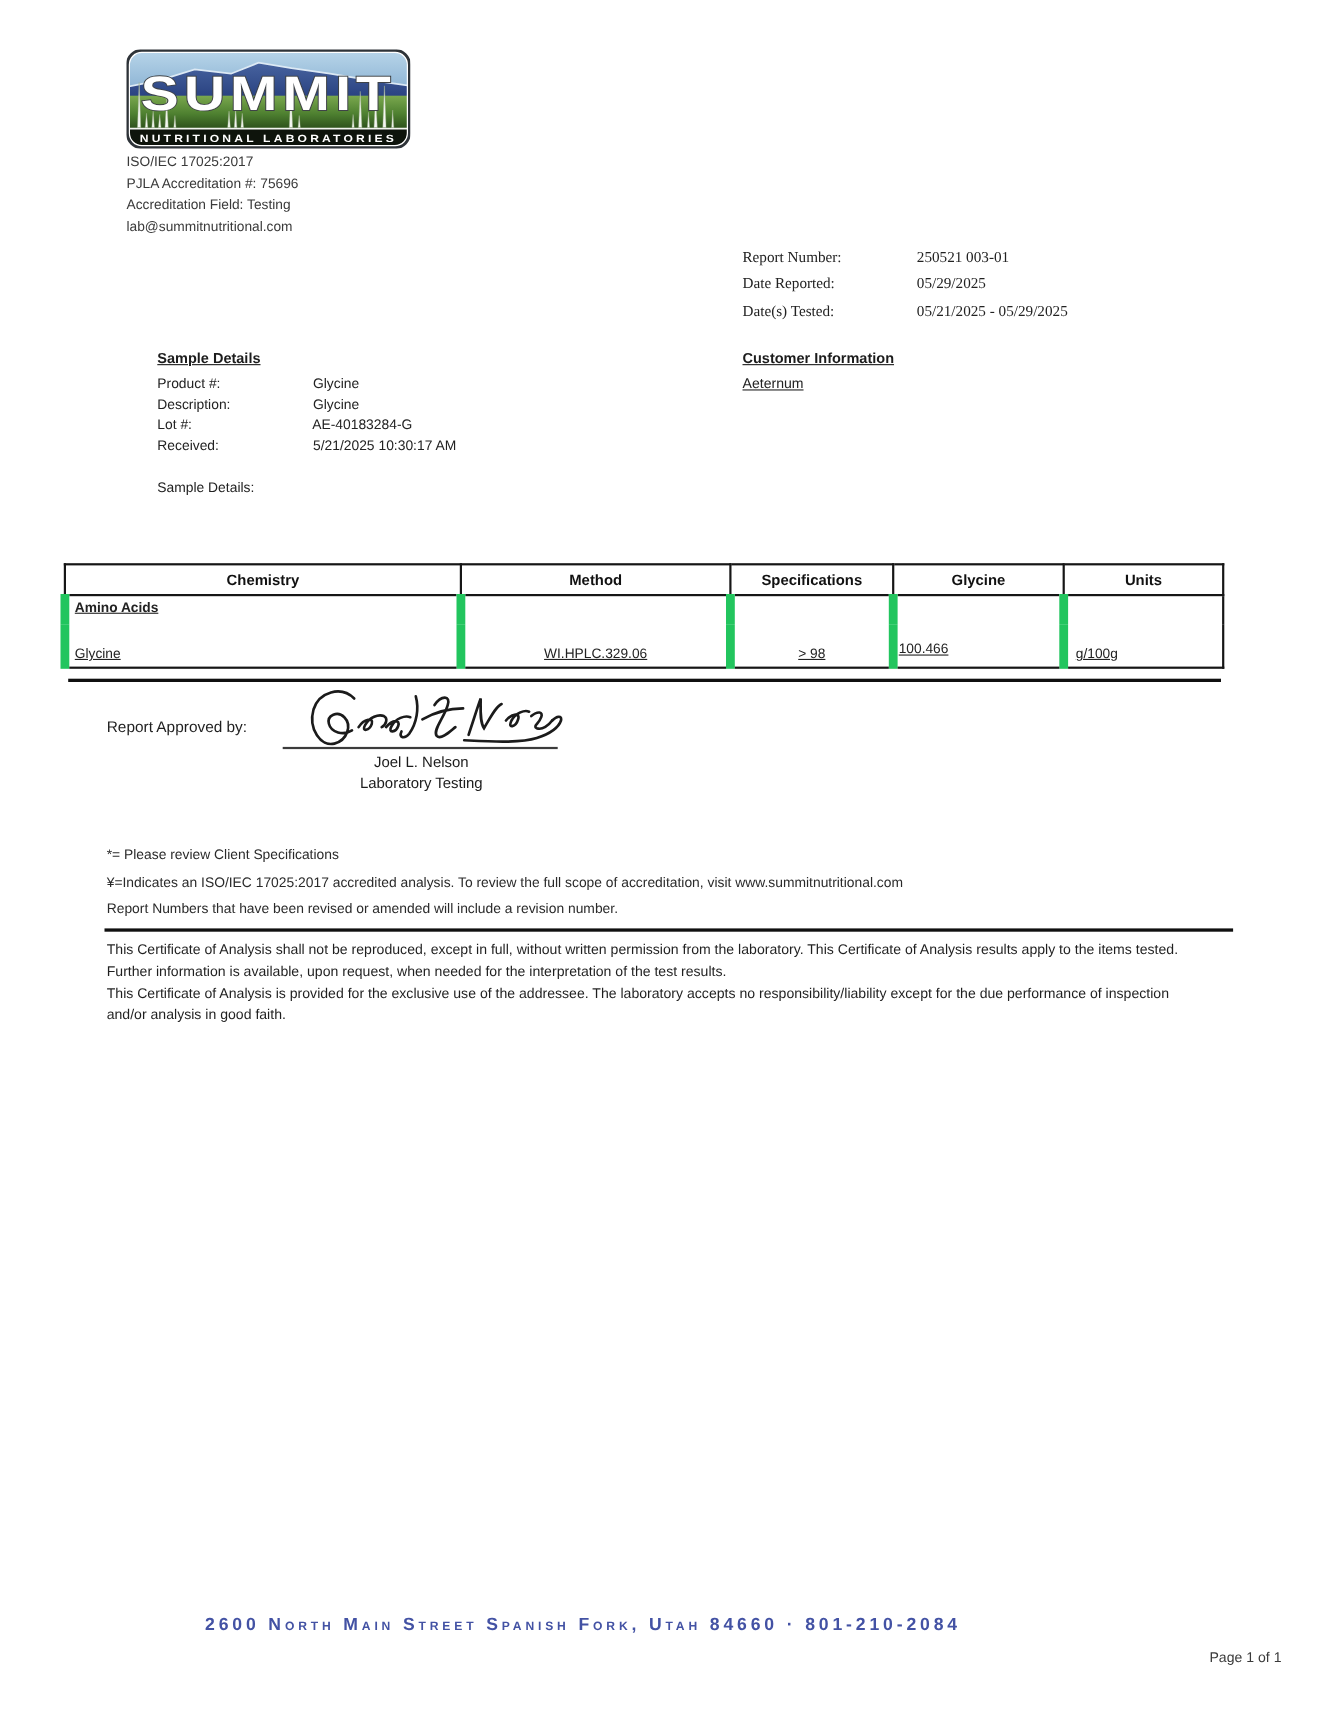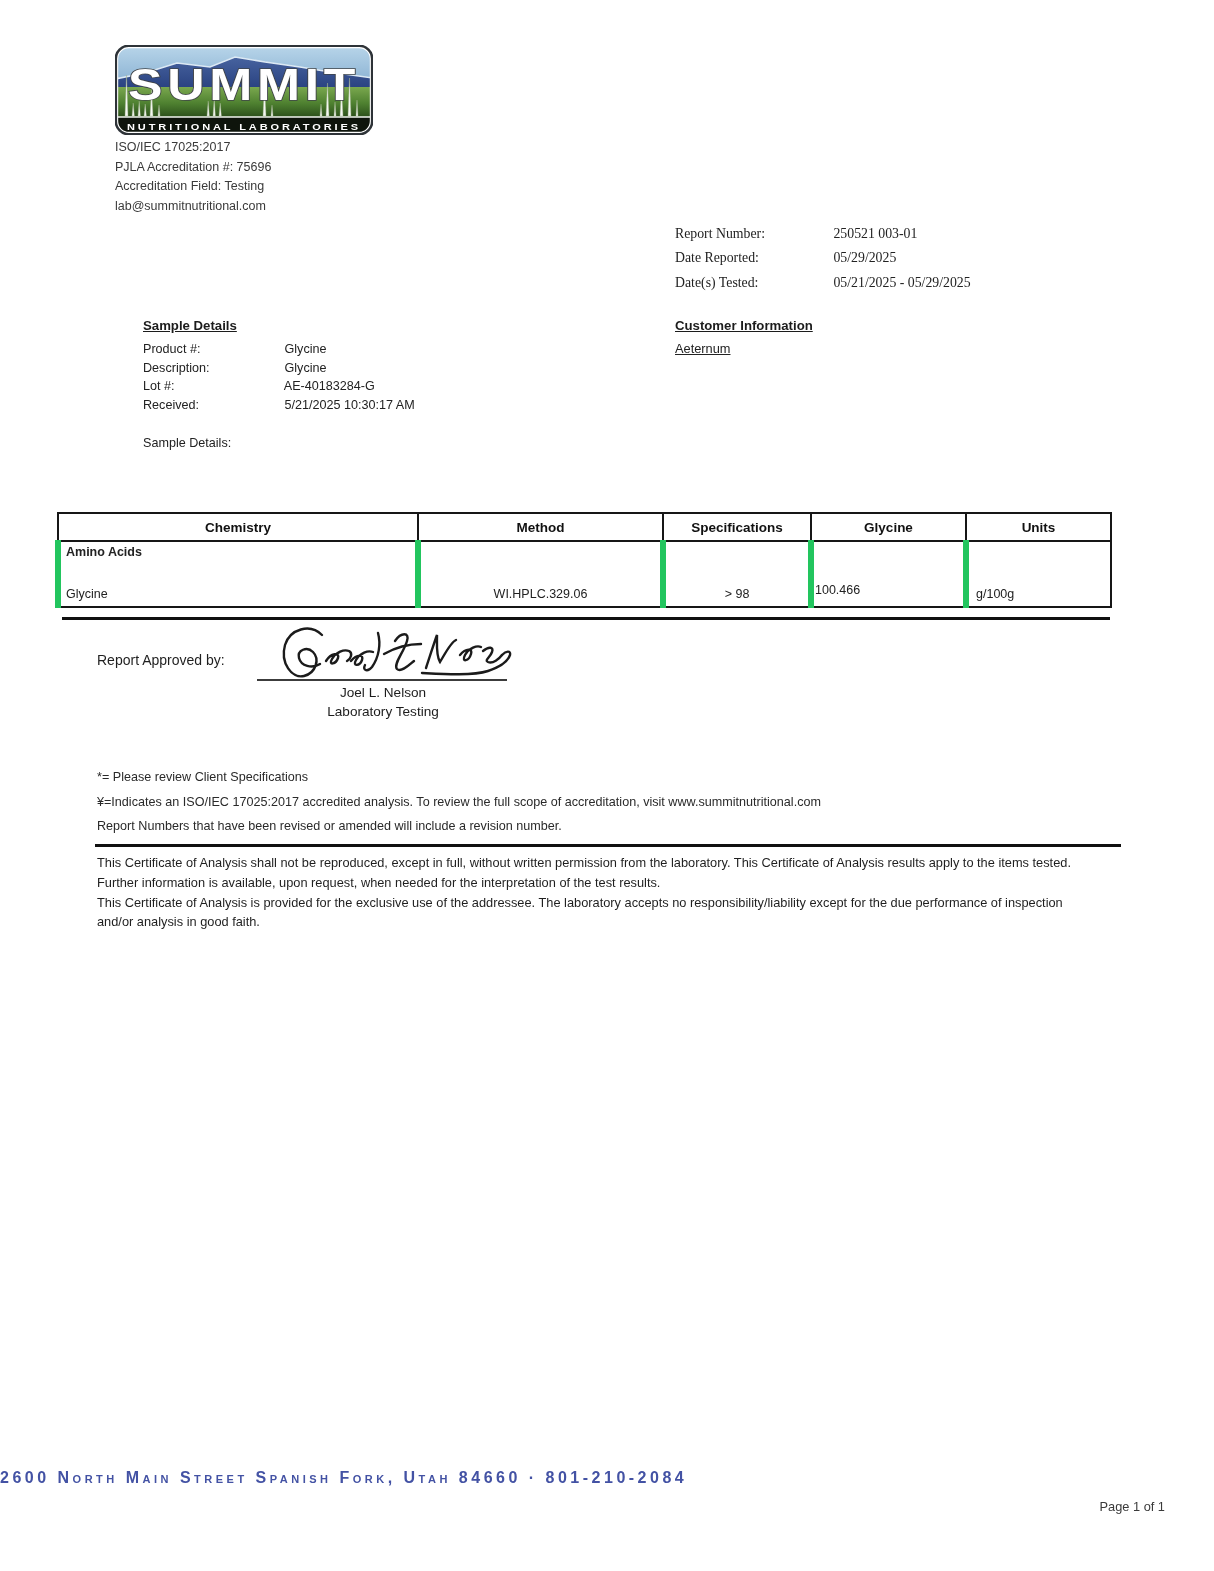--- a/index.html
+++ b/index.html
@@ -36,22 +36,22 @@
 
   
   .results-table{left:55px;top:512px;}
   table.coa{border-collapse:collapse;table-layout:fixed;width:1053px;}
   table.coa th{
     border:2px solid #161616;
     font-size:13.5px;font-weight:bold;color:#111;
     padding:3px 2px;height:20px;text-align:center;
   }
   table.coa td{
-    border-left:6px solid #22c55e;border-right:2px solid #161616;
-    font-size:12.5px;color:#222;
+    border-left:8px solid #22c55e;border-right:2px solid #161616;
+    font-size:12.5px;color:#222;text-decoration:underline;
   }
   tr.group-row td{border-top:2px solid #161616;border-bottom:0;height:23px;
     padding:3px 0 0 5px;font-weight:bold;vertical-align:top;}
   tr.data-row td{border-top:0;border-bottom:2px solid #161616;height:28px;
     vertical-align:bottom;padding-bottom:5px;}
   td.c-chem{padding-left:5px;}
   td.c-method,td.c-spec{text-align:center;}
   td.c-result{font-size:10px;padding-right:4px;padding-bottom:9px !important;}
   td.c-units{text-align:left;padding-left:7px;}
 
@@ -65,21 +65,21 @@
   .sig-underline{left:257px;top:679px;width:250px;height:2px;background:#3c3c3c;}
   .approval-names{left:258px;top:684px;width:250px;text-align:center;
     font-size:13.6px;line-height:18.6px;color:#1c1c1c;}
 
   
   .footnotes{left:97px;top:770px;font-size:12.6px;color:#2a2a2a;}
   .footnotes div{margin-bottom:10.5px;}
   .disclaimer{left:97px;top:853px;width:995px;font-size:12.8px;line-height:19.8px;color:#1f1f1f;}
 
   
-  .footer-address{left:0;top:1469px;width:1060px;
+  .footer-address{left:0;top:1469px;width:1060px;text-align:center;
     font-variant-caps:small-caps;font-weight:bold;font-size:16px;
     letter-spacing:3.5px;color:#4352a4;}
   .page-number{right:49px;top:1499px;font-size:12.8px;color:#3a3a3a;}
 </style>
 </head>
 <body>
 
 <div class="page">
 
   <div class="abs logo-wrap">

